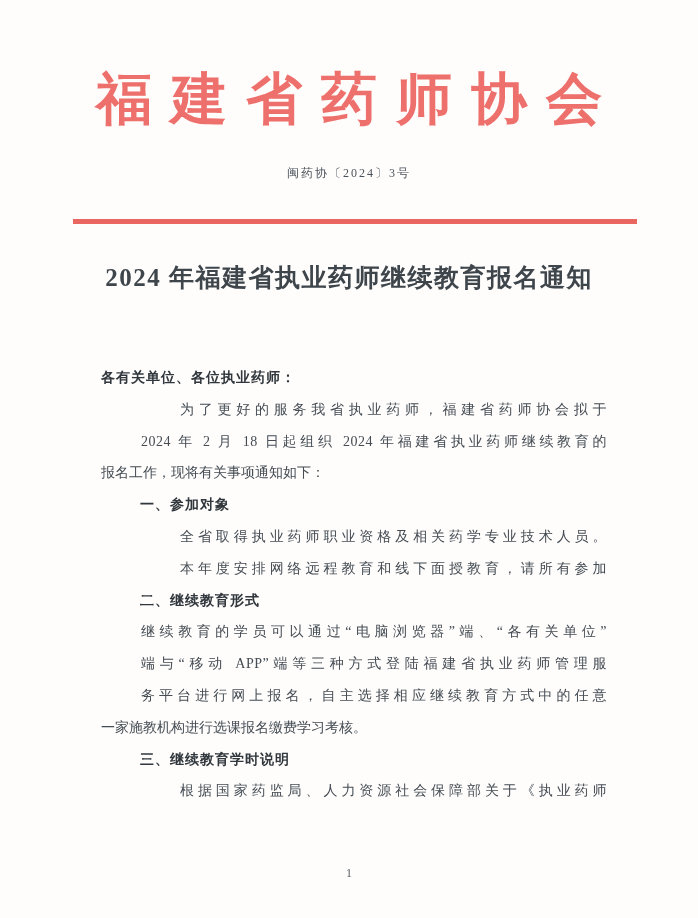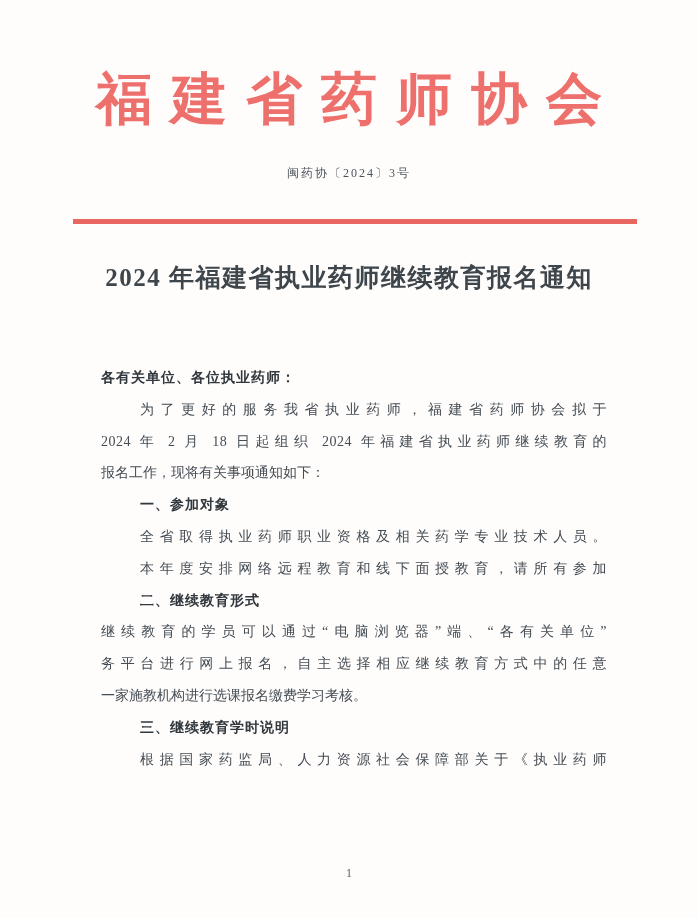--- a/index.html
+++ b/index.html
@@ -80,20 +80,21 @@
   .line.bold {
     font-weight: 700;
     color: var(--heading-text, #31373c);
     letter-spacing: 1px;
   }
   .line.fill {
     white-space: normal;
     text-align: justify;
     text-align-last: justify;
     letter-spacing: 0.5px;
+    margin-left: 40px;
   }
   .page-number {
     position: absolute;
     top: 866px;
     left: 0;
     width: 100%;
     text-align: center;
     font-size: 12px;
     color: #5a6066;
   }
@@ -114,20 +115,21 @@
   <div class="body-text" id="body-lines">
       <div class="line bold">各有关单位、各位执业药师：</div>
       <div class="line indent fill">为了更好的服务我省执业药师，福建省药师协会拟于</div>
       <div class="line fill">2024 年 2 月 18 日起组织 2024 年福建省执业药师继续教育的</div>
       <div class="line">报名工作，现将有关事项通知如下：</div>
       <div class="line bold indent">一、参加对象</div>
       <div class="line indent fill">全省取得执业药师职业资格及相关药学专业技术人员。</div>
       <div class="line indent fill">本年度安排网络远程教育和线下面授教育，请所有参加</div>
       <div class="line bold indent">二、继续教育形式</div>
       <div class="line fill">继续教育的学员可以通过“电脑浏览器”端、“各有关单位”</div>
+      <div class="line fill">端与“移动 APP”端等三种方式登陆福建省执业药师管理服</div>
       <div class="line fill">务平台进行网上报名，自主选择相应继续教育方式中的任意</div>
       <div class="line">一家施教机构进行选课报名缴费学习考核。</div>
       <div class="line bold indent">三、继续教育学时说明</div>
       <div class="line indent fill">根据国家药监局、人力资源社会保障部关于《执业药师</div>
     </div>
 
   <div class="page-number">1</div>
 
 </div>
 

